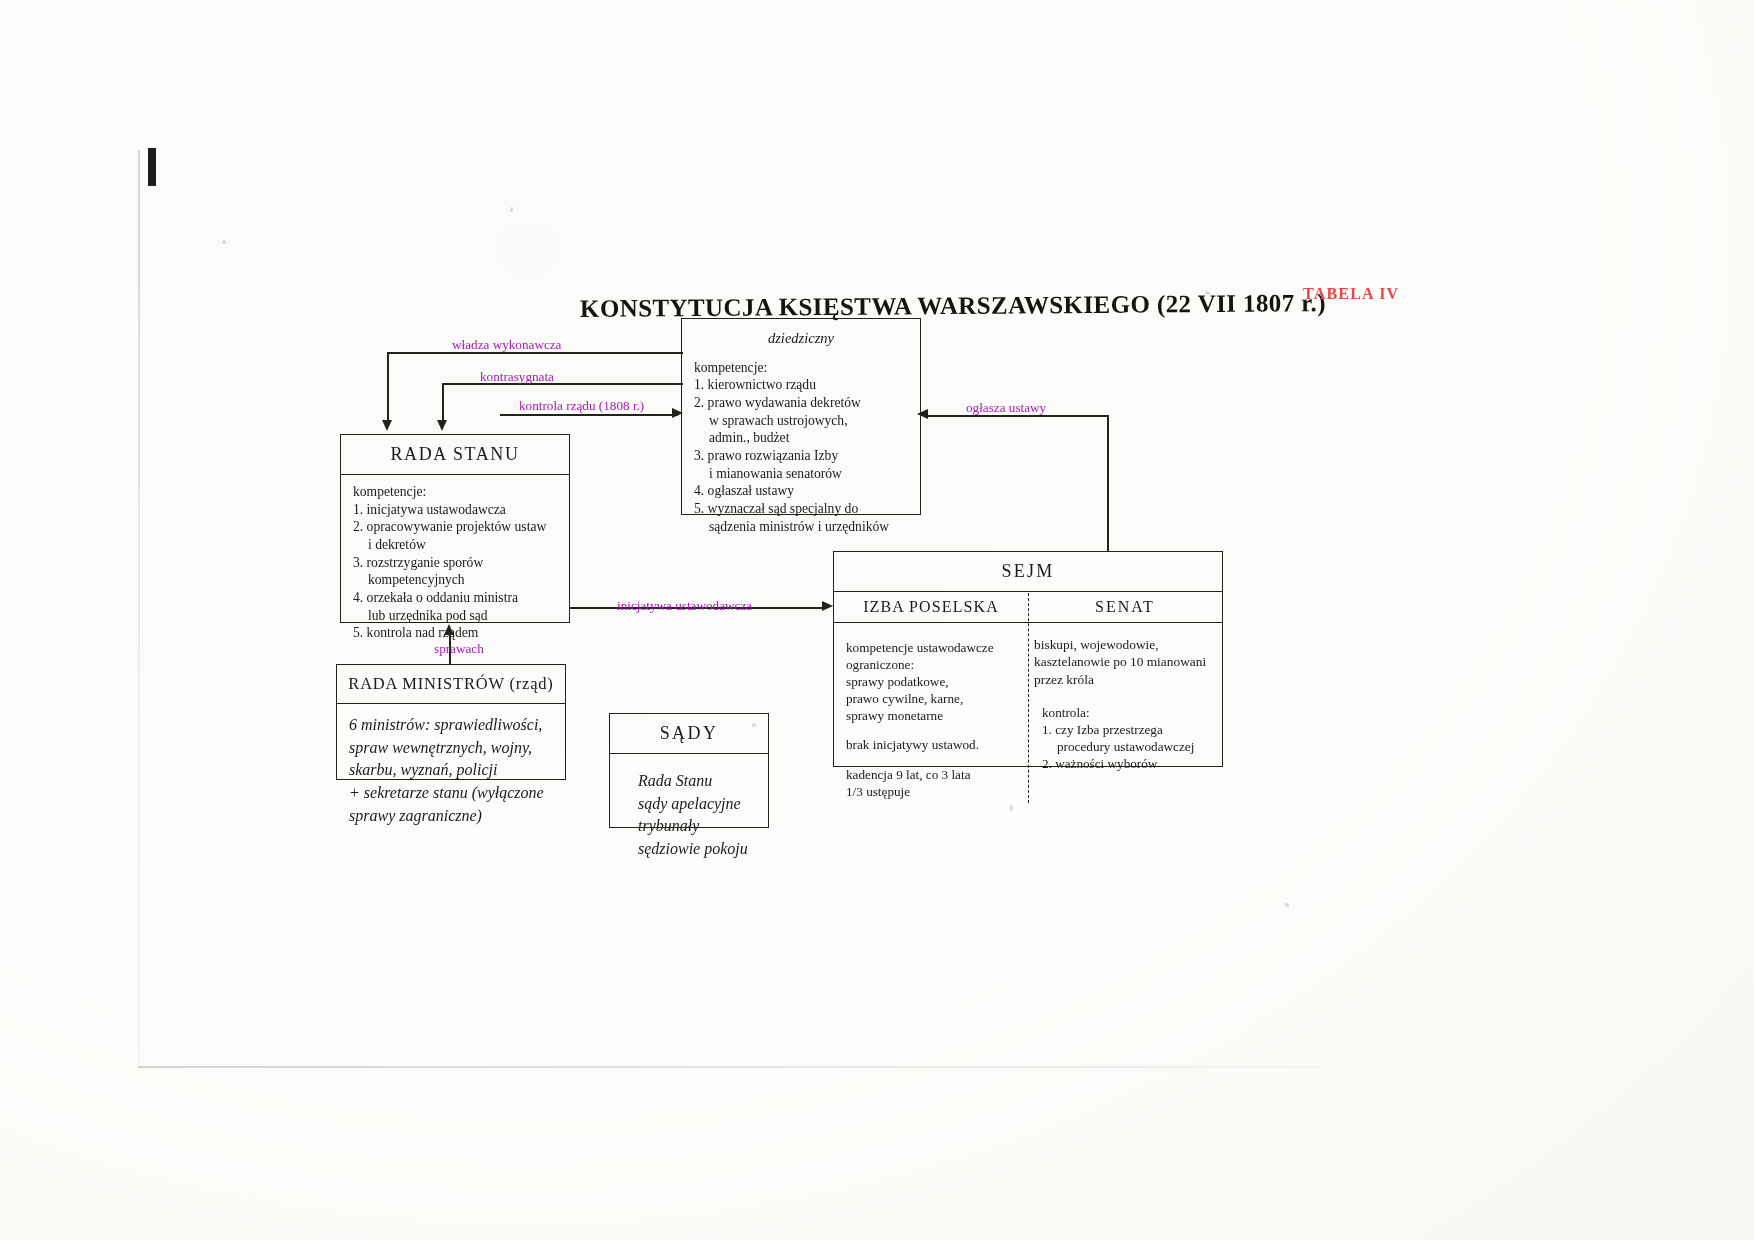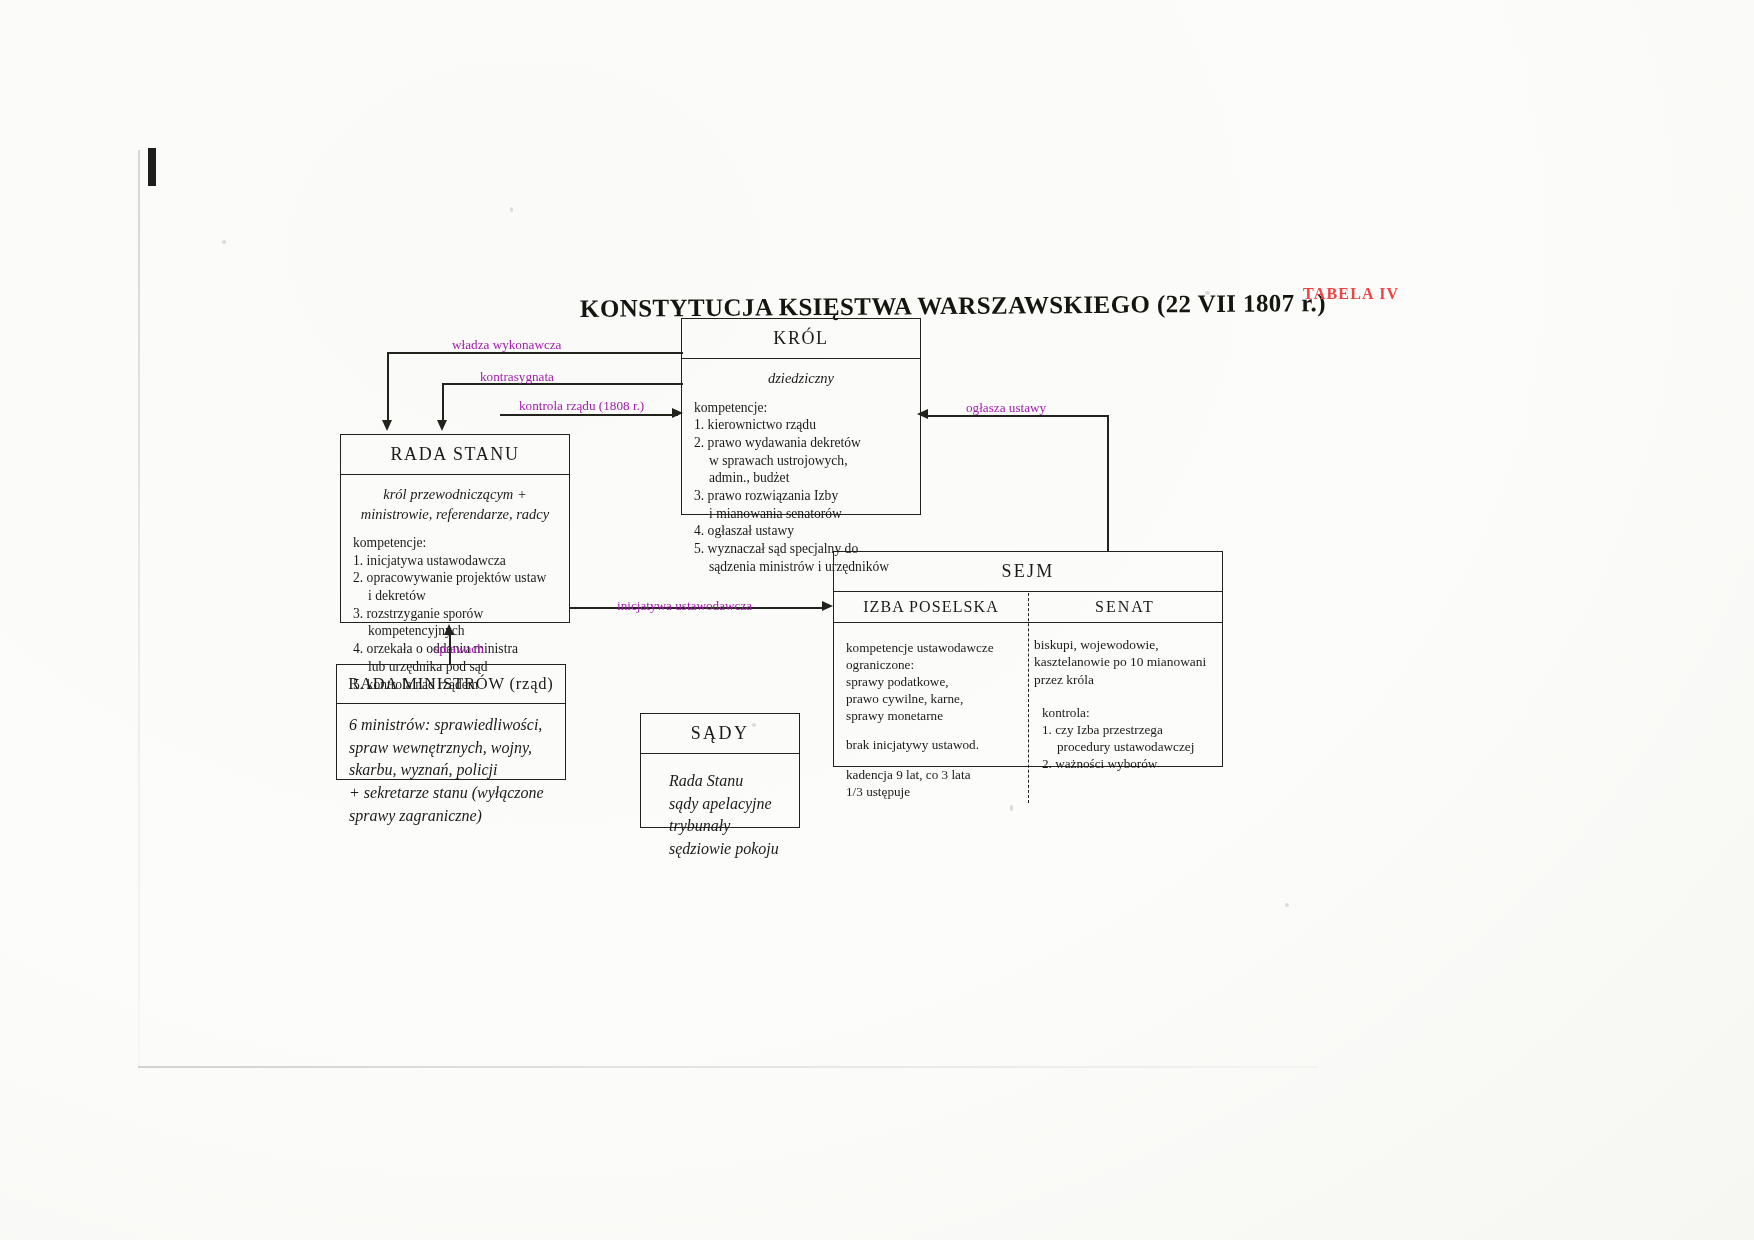--- a/index.html
+++ b/index.html
@@ -99,42 +99,37 @@
 <div class="speck" style="left:1010px;top:805px;width:3px;height:6px;"></div>
 <div class="speck" style="left:222px;top:240px;width:4px;height:4px;"></div>
 <div class="speck" style="left:1285px;top:903px;width:4px;height:4px;"></div>
 <div class="speck" style="left:752px;top:723px;width:4px;height:4px;"></div>
 <div class="speck" style="left:1205px;top:291px;width:5px;height:4px;"></div>
 
 <div class="title">KONSTYTUCJA KSIĘSTWA WARSZAWSKIEGO (22 VII 1807 r.)</div>
 <div class="tabela">TABELA IV</div>
 
 <div class="box" style="left:681px;top:318px;width:240px;height:197px;">
-  <div class="box-head">KRÓL</div>
   <div class="sub-italic">dziedziczny</div>
   <div class="body-txt">
     <div>kompetencje:</div>
     <div class="li">1. kierownictwo rządu</div>
     <div class="li">2. prawo wydawania dekretów</div>
     <div class="li2">w sprawach ustrojowych,</div>
     <div class="li2">admin., budżet</div>
     <div class="li">3. prawo rozwiązania Izby</div>
     <div class="li2">i mianowania senatorów</div>
     <div class="li">4. ogłaszał ustawy</div>
     <div class="li">5. wyznaczał sąd specjalny do</div>
     <div class="li2">sądzenia ministrów i urzędników</div>
   </div>
 </div>
 
 <div class="box" style="left:340px;top:434px;width:230px;height:189px;">
   <div class="box-head">RADA STANU</div>
-  <div class="sub-italic">
-    <div>król przewodniczącym +</div>
-    <div>ministrowie, referendarze, radcy</div>
-  </div>
   <div class="body-txt">
     <div>kompetencje:</div>
     <div class="li">1. inicjatywa ustawodawcza</div>
     <div class="li">2. opracowywanie projektów ustaw</div>
     <div class="li2">i dekretów</div>
     <div class="li">3. rozstrzyganie sporów</div>
     <div class="li2">kompetencyjnych</div>
     <div class="li">4. orzekała o oddaniu ministra</div>
     <div class="li2">lub urzędnika pod sąd</div>
     <div class="li">5. kontrola nad rządem</div>
@@ -145,21 +140,21 @@
   <div class="box-head" style="font-size:16.5px;letter-spacing:.8px;">RADA MINISTRÓW (rząd)</div>
   <div class="italic-body">
     <div>6 ministrów: sprawiedliwości,</div>
     <div>spraw wewnętrznych, wojny,</div>
     <div>skarbu, wyznań, policji</div>
     <div>+ sekretarze stanu (wyłączone</div>
     <div>sprawy zagraniczne)</div>
   </div>
 </div>
 
-<div class="box" style="left:609px;top:713px;width:160px;height:115px;margin-left:31px;">
+<div class="box" style="left:609px;top:713px;width:160px;height:115px;">
   <div class="box-head" style="letter-spacing:2.4px;">SĄDY</div>
   <div class="italic-body" style="padding:16px 0 0 28px;">
     <div>Rada Stanu</div>
     <div>sądy apelacyjne</div>
     <div>trybunały</div>
     <div>sędziowie pokoju</div>
   </div>
 </div>
 
 <div class="box" style="left:833px;top:551px;width:390px;height:216px;">

